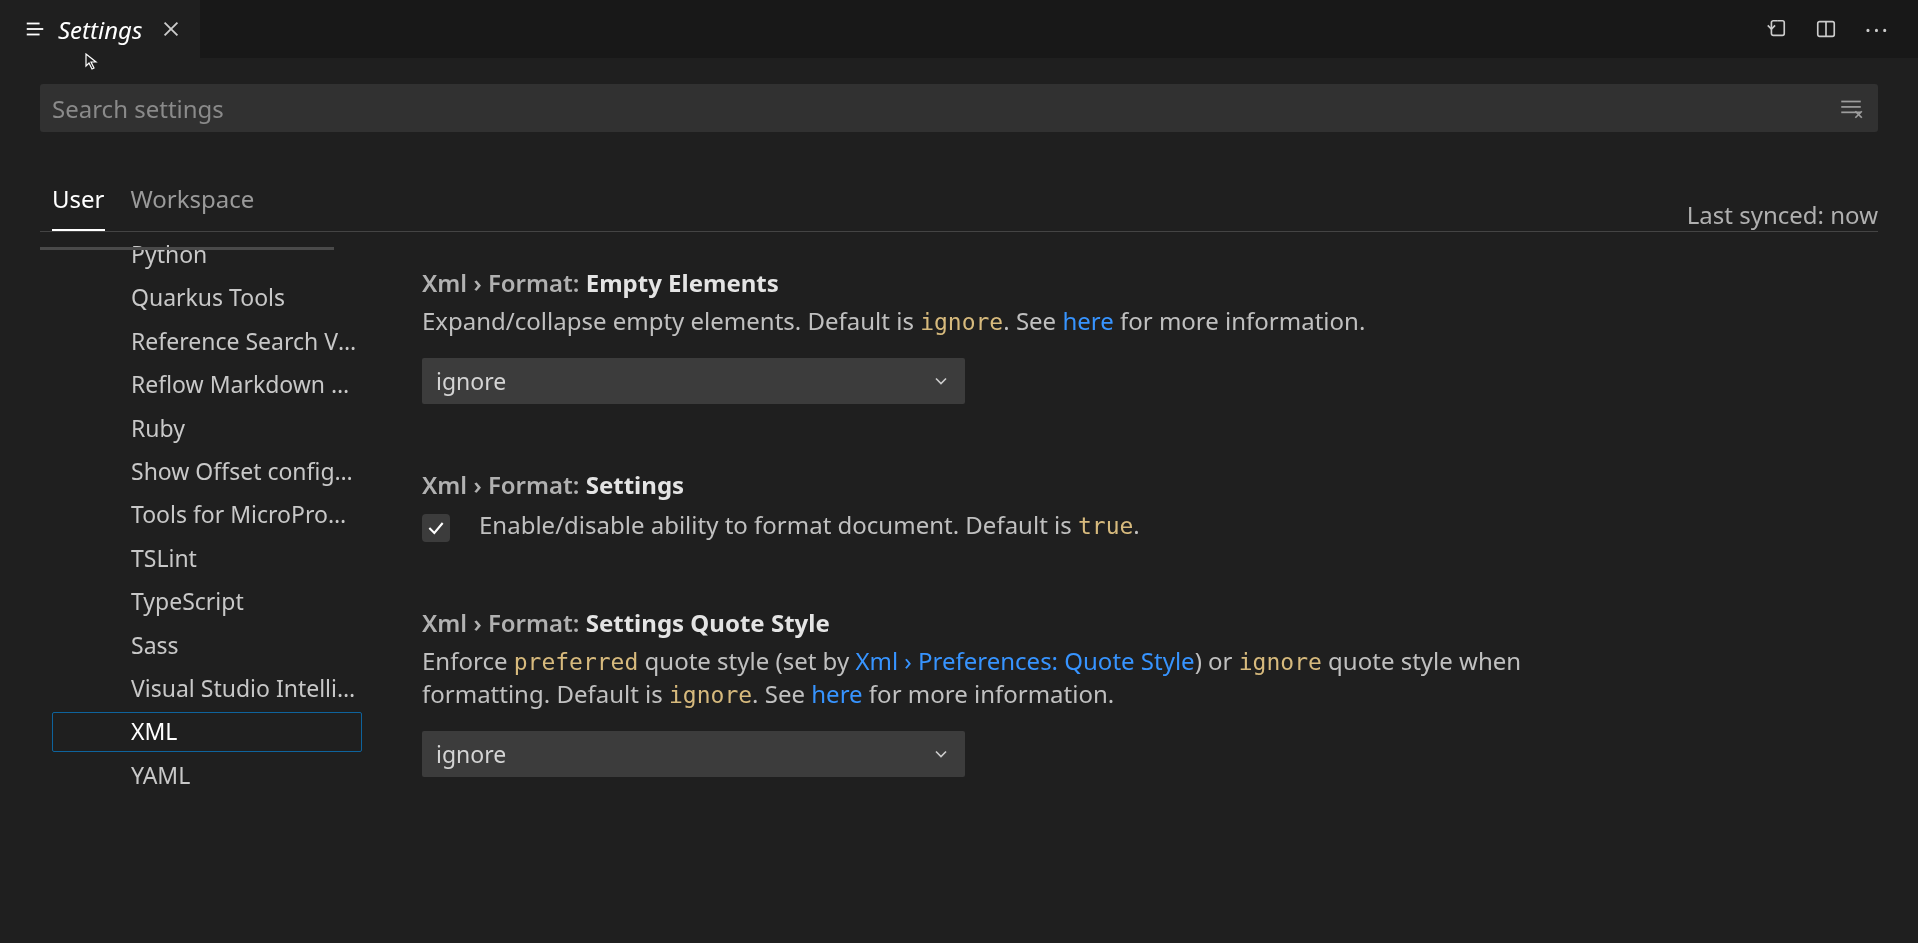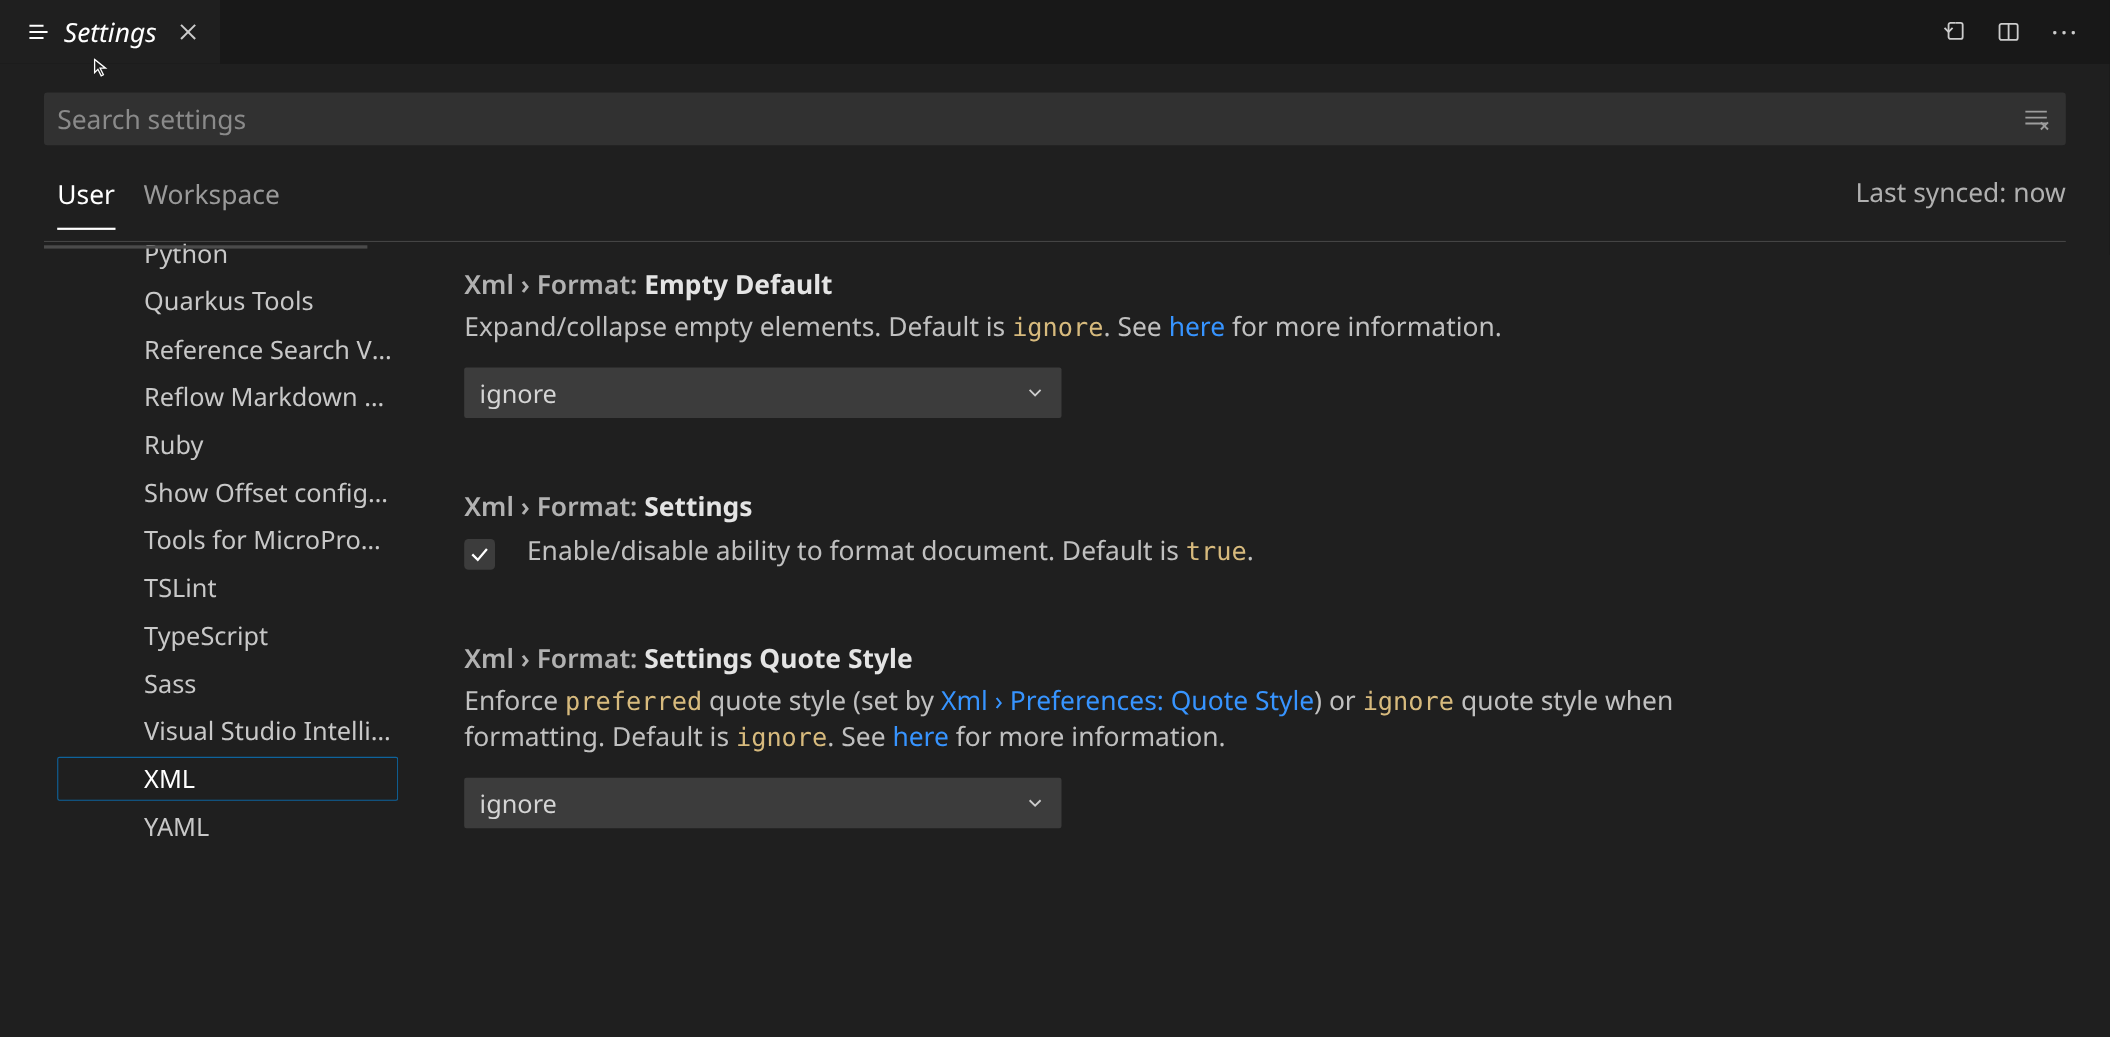--- a/index.html
+++ b/index.html
@@ -84,24 +84,24 @@
     color: #cccccc;
     font-size: 24px;
     font-family: inherit;
     padding: 0 2px;
   }
   .search-input::placeholder { color: #8a8a8a; }
   .clear-icon { color: #9d9d9d; }
   .clear-icon svg { width: 26px; height: 26px; display: block; }
   
   .scope-row {
-    margin: 0 40px;
+    margin: 12px 40px;
     height: 88px;
     display: flex;
-    align-items: center;
+    align-items: flex-end;
     border-bottom: 1px solid #444444;
     position: relative;
   }
   .scope-tab {
     font-size: 24px;
     color: #9a9a9a;
     padding: 0 0 14px 0;
     margin-right: 26px;
     margin-top: 18px;
     cursor: pointer;
@@ -318,21 +318,21 @@
           <li class="sidebar-item selected">XML</li>
           <li class="sidebar-item">YAML</li>
         </ul>
       </div>
     </div>
 
     <div class="settings-pane">
 
       <div class="setting">
         <div class="setting-title">
-          <span>Xml › Format: </span><span class="bold">Empty Default</span>
+          <span>Xml › Format: </span><span class="bold">Empty Elements</span>
         </div>
         <div class="setting-desc">
           <span>Expand/collapse empty elements. Default is </span><span class="code">ignore</span><span>. See </span><span class="link">here</span><span> for more information.</span>
         </div>
         <div class="select-wrap">
           <span class="select-value">ignore</span>
           <span class="chev">
             <svg viewBox="0 0 24 24" fill="none" stroke="currentColor" stroke-width="2">
                 <polyline points="6 9 12 15 18 9"></polyline>
               </svg>

